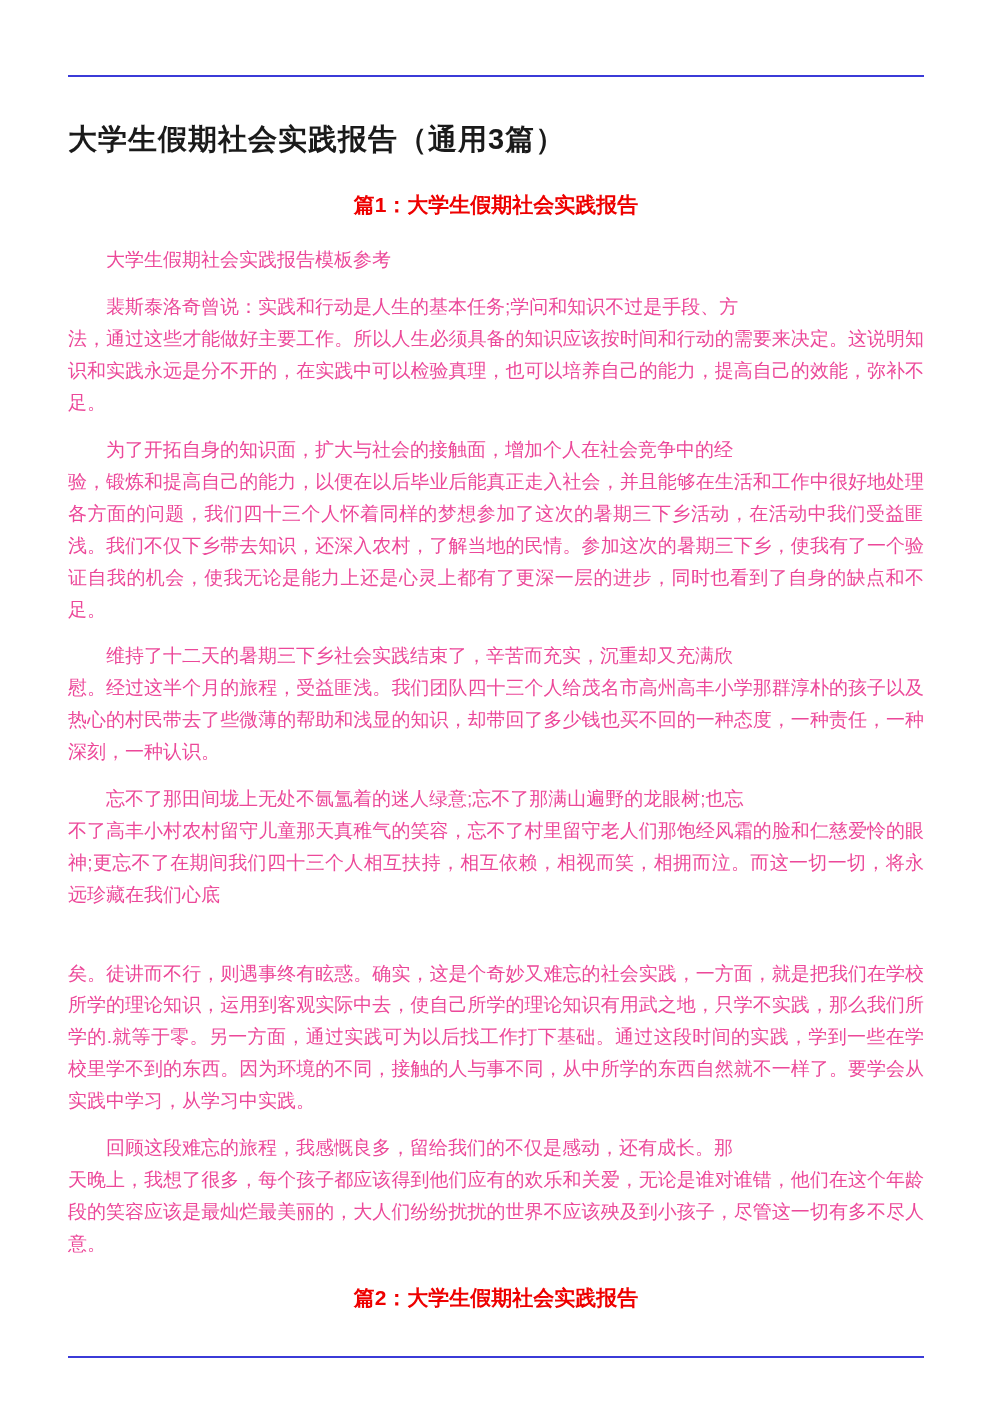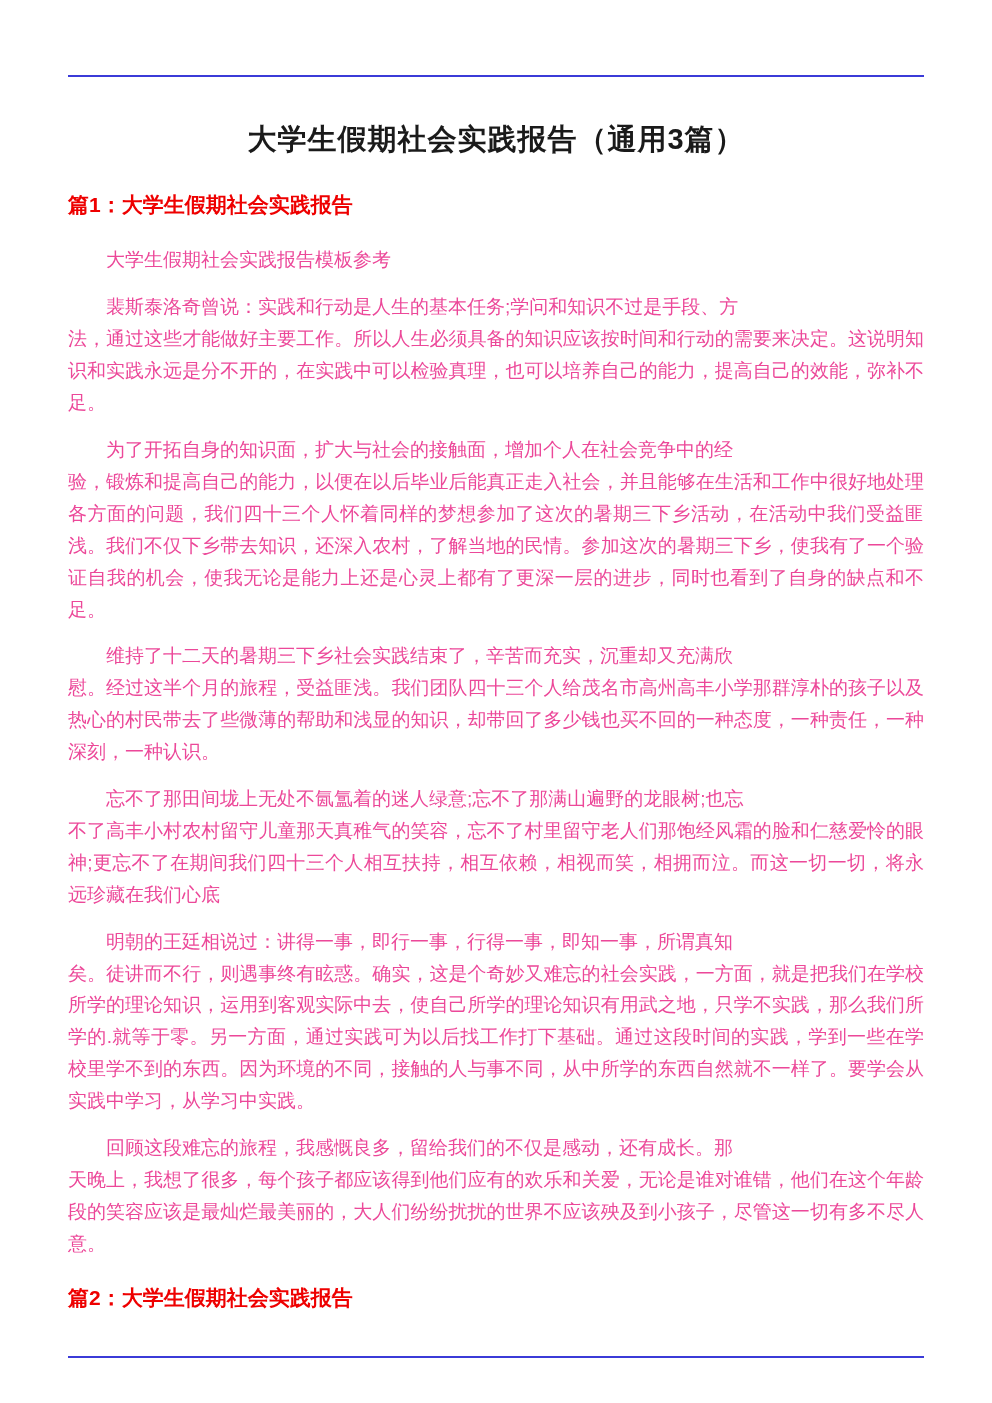--- a/index.html
+++ b/index.html
@@ -25,34 +25,34 @@
     }
     .rule-top { top: 75px; }
     .rule-bottom { top: 1356px; }
     .content {
       position: absolute;
       top: 120px;
       left: 68px;
       width: 856px;
     }
     .doc-title {
-      text-align: center;
       font-size: 29px;
       font-weight: 600;
       color: #1a1a1a;
       letter-spacing: 1px;
       line-height: 1.35;
       margin-bottom: 32px;
     }
     .section-heading {
       color: #ee0000;
       font-size: 21px;
       font-weight: 600;
       line-height: 1.3;
       margin: 24px 0 26px 0;
+      text-align: center;
     }
     .para {
       font-size: 19px;
       line-height: 1.68;
       color: #ec4899;
       text-indent: 2em;
       text-align: justify;
       margin-bottom: 15px;
     }
     .page-num {
@@ -80,21 +80,21 @@
     <p class="para"><span>大学生假期社会实践报告模板参考</span></p>
 
     <p class="para"><span>裴斯泰洛奇曾说：实践和行动是人生的基本任务;学问和知识不过是手段、方</span><br><span>法，通过这些才能做好主要工作。所以人生必须具备的知识应该按时间和行动的需要来决定。这说明知识和实践永远是分不开的，在实践中可以检验真理，也可以培养自己的能力，提高自己的效能，弥补不足。</span></p>
 
     <p class="para"><span>为了开拓自身的知识面，扩大与社会的接触面，增加个人在社会竞争中的经</span><br><span>验，锻炼和提高自己的能力，以便在以后毕业后能真正走入社会，并且能够在生活和工作中很好地处理各方面的问题，我们四十三个人怀着同样的梦想参加了这次的暑期三下乡活动，在活动中我们受益匪浅。我们不仅下乡带去知识，还深入农村，了解当地的民情。参加这次的暑期三下乡，使我有了一个验证自我的机会，使我无论是能力上还是心灵上都有了更深一层的进步，同时也看到了自身的缺点和不足。</span></p>
 
     <p class="para"><span>维持了十二天的暑期三下乡社会实践结束了，辛苦而充实，沉重却又充满欣</span><br><span>慰。经过这半个月的旅程，受益匪浅。我们团队四十三个人给茂名市高州高丰小学那群淳朴的孩子以及热心的村民带去了些微薄的帮助和浅显的知识，却带回了多少钱也买不回的一种态度，一种责任，一种深刻，一种认识。</span></p>
 
     <p class="para"><span>忘不了那田间垅上无处不氤氲着的迷人绿意;忘不了那满山遍野的龙眼树;也忘</span><br><span>不了高丰小村农村留守儿童那天真稚气的笑容，忘不了村里留守老人们那饱经风霜的脸和仁慈爱怜的眼神;更忘不了在期间我们四十三个人相互扶持，相互依赖，相视而笑，相拥而泣。而这一切一切，将永远珍藏在我们心底</span></p>
 
-    <p class="para"><span>明朝的王廷相说过：讲得一事，即行一事，行得一事，即知一事，所谓真知</span><br><span>矣。徒讲而不行，则遇事终有眩惑。确实，这是个奇妙又难忘的社会实践，一方面，就是把我们在学校所学的理论知识，运用到客观实际中去，使自己所学的理论知识有用武之地，只学不实践，那么我们所学的.就等于零。另一方面，通过实践可为以后找工作打下基础。通过这段时间的实践，学到一些在学校里学不到的东西。因为环境的不同，接触的人与事不同，从中所学的东西自然就不一样了。要学会从实践中学习，从学习中实践。</span></p>
+    <p class="para"><br><span>矣。徒讲而不行，则遇事终有眩惑。确实，这是个奇妙又难忘的社会实践，一方面，就是把我们在学校所学的理论知识，运用到客观实际中去，使自己所学的理论知识有用武之地，只学不实践，那么我们所学的.就等于零。另一方面，通过实践可为以后找工作打下基础。通过这段时间的实践，学到一些在学校里学不到的东西。因为环境的不同，接触的人与事不同，从中所学的东西自然就不一样了。要学会从实践中学习，从学习中实践。</span></p>
 
     <p class="para"><span>回顾这段难忘的旅程，我感慨良多，留给我们的不仅是感动，还有成长。那</span><br><span>天晚上，我想了很多，每个孩子都应该得到他们应有的欢乐和关爱，无论是谁对谁错，他们在这个年龄段的笑容应该是最灿烂最美丽的，大人们纷纷扰扰的世界不应该殃及到小孩子，尽管这一切有多不尽人意。</span></p>
 
     <h2 class="section-heading">篇2：大学生假期社会实践报告</h2>
 
   </div>
 
   <div class="rule rule-bottom"></div>
 
   <div class="page-num">1 / 3</div>

